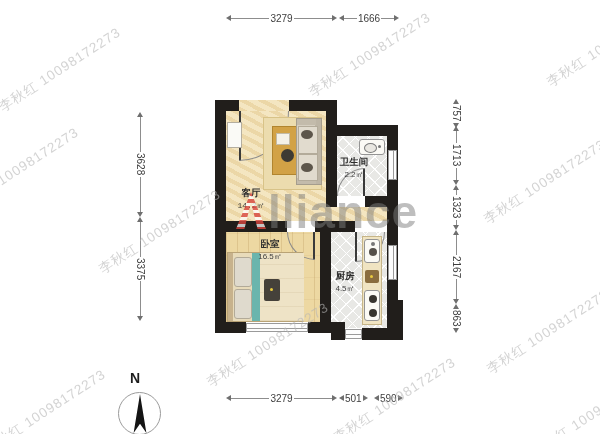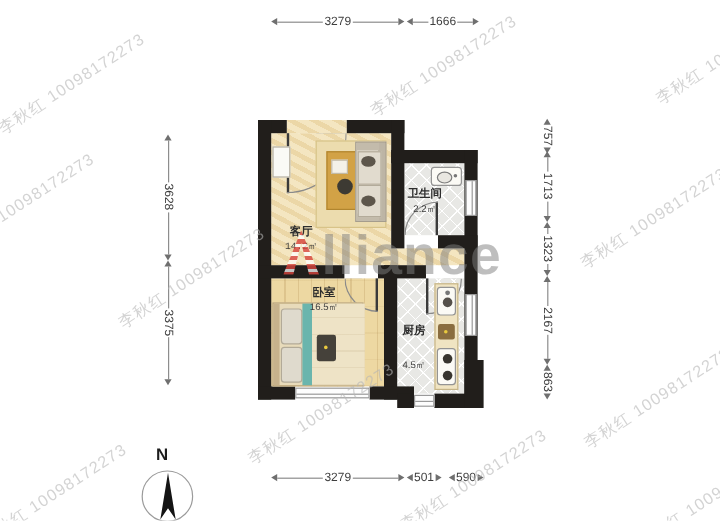--- a/index.html
+++ b/index.html
@@ -272,21 +272,21 @@
       <span style="position:absolute;right:3px;top:5px;width:3px;height:3px;border-radius:50%;background:#777;"></span>
     </div>
 
     <div class="room-name" style="left:36px;top:93px;">客厅</div>
     <div class="room-area" style="left:36px;top:105px;font-family:Liberation Mono, monospace;">14.2㎡</div>
     <div class="room-name" style="left:139px;top:62px;">卫生间</div>
     <div class="room-area" style="left:139px;top:74px;">2.2㎡</div>
     <div class="room-name" style="left:55px;top:144px;">卧室</div>
     <div class="room-area" style="left:55px;top:156px;">16.5㎡</div>
     <div class="room-name" style="left:130px;top:176px;">厨房</div>
-    <div class="room-area" style="left:130px;top:204px;text-align:right;">4.5㎡</div>
+    <div class="room-area" style="left:130px;top:188px;text-align:right;">4.5㎡</div>
   </div>
 
   <div id="brand">
     <div class="logo"></div>
     <div class="brand-text">lliance</div>
   </div>
 
   <div id="north-label">N</div>
   <div id="compass-circle"></div>
   <div id="compass-needle"></div>

